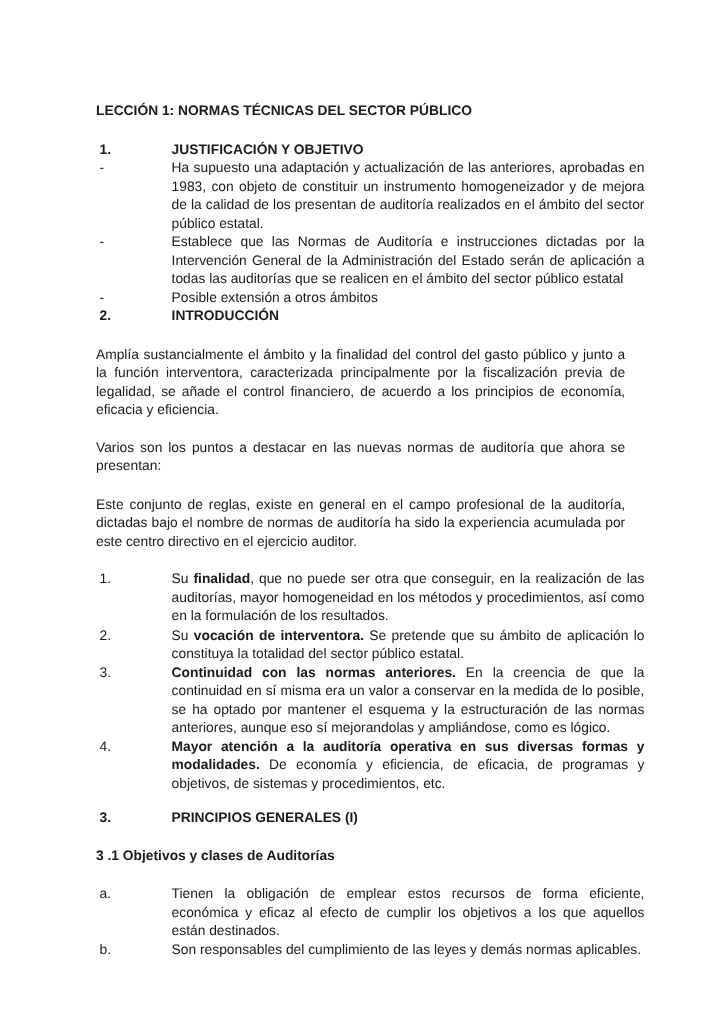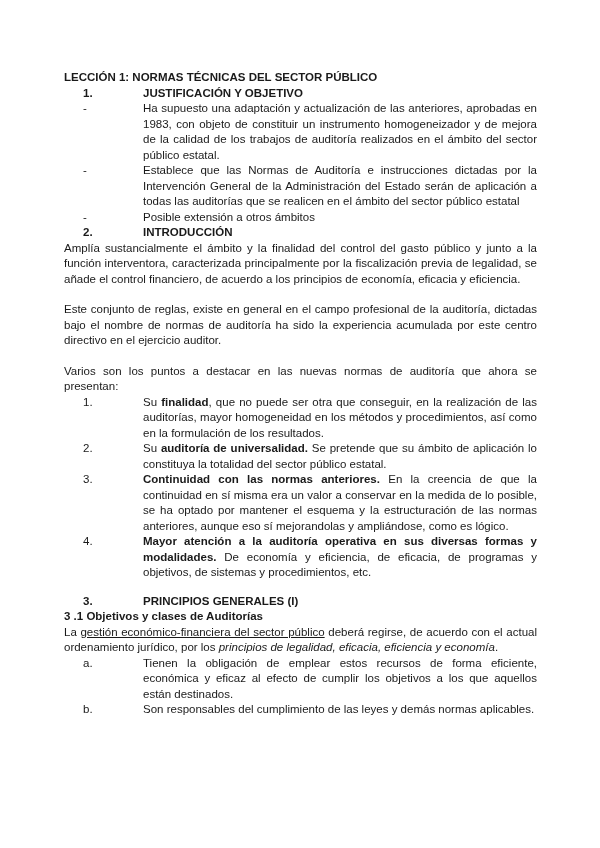--- a/index.html
+++ b/index.html
@@ -11,21 +11,21 @@
     width: 600px;
     height: 848px;
     background: #ffffff;
     padding: 70px 63px 0 64px;
     font-family: "Liberation Sans", "DejaVu Sans", sans-serif;
     font-size: 11.5px;
     line-height: 15.5px;
     color: #1a1a1a;
   }
 
-  p { margin: 0; }
+  p { margin: 16px; }
   .b { font-weight: bold; }
   .just { text-align: justify; }
   .u { text-decoration: underline; }
   .i { font-style: italic; }
 
   
   .hrow, .lrow { display: flex; padding-left: 19px; }
   .mk { flex: 0 0 17px; }
   .lt, .ht { flex: 1 1 auto; min-width: 0; margin-left: 43px; }
 
@@ -40,65 +40,64 @@
 
   <p class="b">LECCIÓN 1: NORMAS TÉCNICAS DEL SECTOR PÚBLICO</p>
 
   <div class="hrow b">
       <span class="mk">1.</span>
       <span class="ht">JUSTIFICACIÓN Y OBJETIVO</span>
     </div>
 
   <div class="lrow">
       <span class="mk">-</span>
-      <span class="lt just">Ha supuesto una adaptación y actualización de las anteriores, aprobadas en 1983, con objeto de constituir un instrumento homogeneizador y de mejora de la calidad de los trabajos de auditoría realizados en el ámbito del sector público estatal.</span>
+      <span class="lt just">Ha supuesto una adaptación y actualización de las anteriores, aprobadas en 1983, con objeto de constituir un instrumento homogeneizador y de mejora de la calidad de los presentan de auditoría realizados en el ámbito del sector público estatal.</span>
     </div>
   <div class="lrow">
       <span class="mk">-</span>
       <span class="lt just">Establece que las Normas de Auditoría e instrucciones dictadas por la Intervención General de la Administración del Estado serán de aplicación a todas las auditorías que se realicen en el ámbito del sector público estatal</span>
     </div>
   <div class="lrow">
       <span class="mk">-</span>
       <span class="lt just">Posible extensión a otros ámbitos</span>
     </div>
 
   <div class="hrow b">
       <span class="mk">2.</span>
       <span class="ht">INTRODUCCIÓN</span>
     </div>
 
   <p class="just">Amplía sustancialmente el ámbito y la finalidad del control del gasto público y junto a la función interventora, caracterizada principalmente por la fiscalización previa de legalidad, se añade el control financiero, de acuerdo a los principios de economía, eficacia y eficiencia.</p>
+  <p class="just sp">Varios son los puntos a destacar en las nuevas normas de auditoría que ahora se presentan:</p>
   <p class="just sp">Este conjunto de reglas, existe en general en el campo profesional de la auditoría, dictadas bajo el nombre de normas de auditoría ha sido la experiencia acumulada por este centro directivo en el ejercicio auditor.</p>
-  <p class="just sp">Varios son los puntos a destacar en las nuevas normas de auditoría que ahora se presentan:</p>
 
   <div class="lrow">
       <span class="mk">1.</span>
       <span class="lt just"><span>Su </span><span class="b">finalidad</span><span>, que no puede ser otra que conseguir, en la realización de las auditorías, mayor homogeneidad en los métodos y procedimientos, así como en la formulación de los resultados.</span></span>
     </div>
   <div class="lrow">
       <span class="mk">2.</span>
-      <span class="lt just"><span>Su </span><span class="b">auditoría de universalidad.</span><span> Se pretende que su ámbito de aplicación lo constituya la totalidad del sector público estatal.</span></span>
+      <span class="lt just"><span>Su </span><span class="b">vocación de interventora.</span><span> Se pretende que su ámbito de aplicación lo constituya la totalidad del sector público estatal.</span></span>
     </div>
   <div class="lrow">
       <span class="mk">3.</span>
       <span class="lt just"><span></span><span class="b">Continuidad con las normas anteriores.</span><span> En la creencia de que la continuidad en sí misma era un valor a conservar en la medida de lo posible, se ha optado por mantener el esquema y la estructuración de las normas anteriores, aunque eso sí mejorandolas y ampliándose, como es lógico.</span></span>
     </div>
   <div class="lrow">
       <span class="mk">4.</span>
       <span class="lt just"><span></span><span class="b">Mayor atención a la auditoría operativa en sus diversas formas y modalidades.</span><span> De economía y eficiencia, de eficacia, de programas y objetivos, de sistemas y procedimientos, etc.</span></span>
     </div>
 
   <div class="hrow b sp2">
       <span class="mk">3.</span>
       <span class="ht">PRINCIPIOS GENERALES (I)</span>
     </div>
 
   <p class="b">3 .1 Objetivos y clases de Auditorías</p>
 
-  <p class="just"><span>La </span><span class="u">gestión económico-financiera del sector público</span><span> deberá regirse, de acuerdo con el actual ordenamiento jurídico, por los </span><span class="i">principios de legalidad, eficacia, eficiencia y economía</span><span>.</span></p>
 
 
   <div class="lrow">
       <span class="mk">a.</span>
       <span class="lt just">Tienen la obligación de emplear estos recursos de forma eficiente, económica y eficaz al efecto de cumplir los objetivos a los que aquellos están destinados.</span>
     </div>
   <div class="lrow">
       <span class="mk">b.</span>
       <span class="lt just">Son responsables del cumplimiento de las leyes y demás normas aplicables.</span>
     </div>

